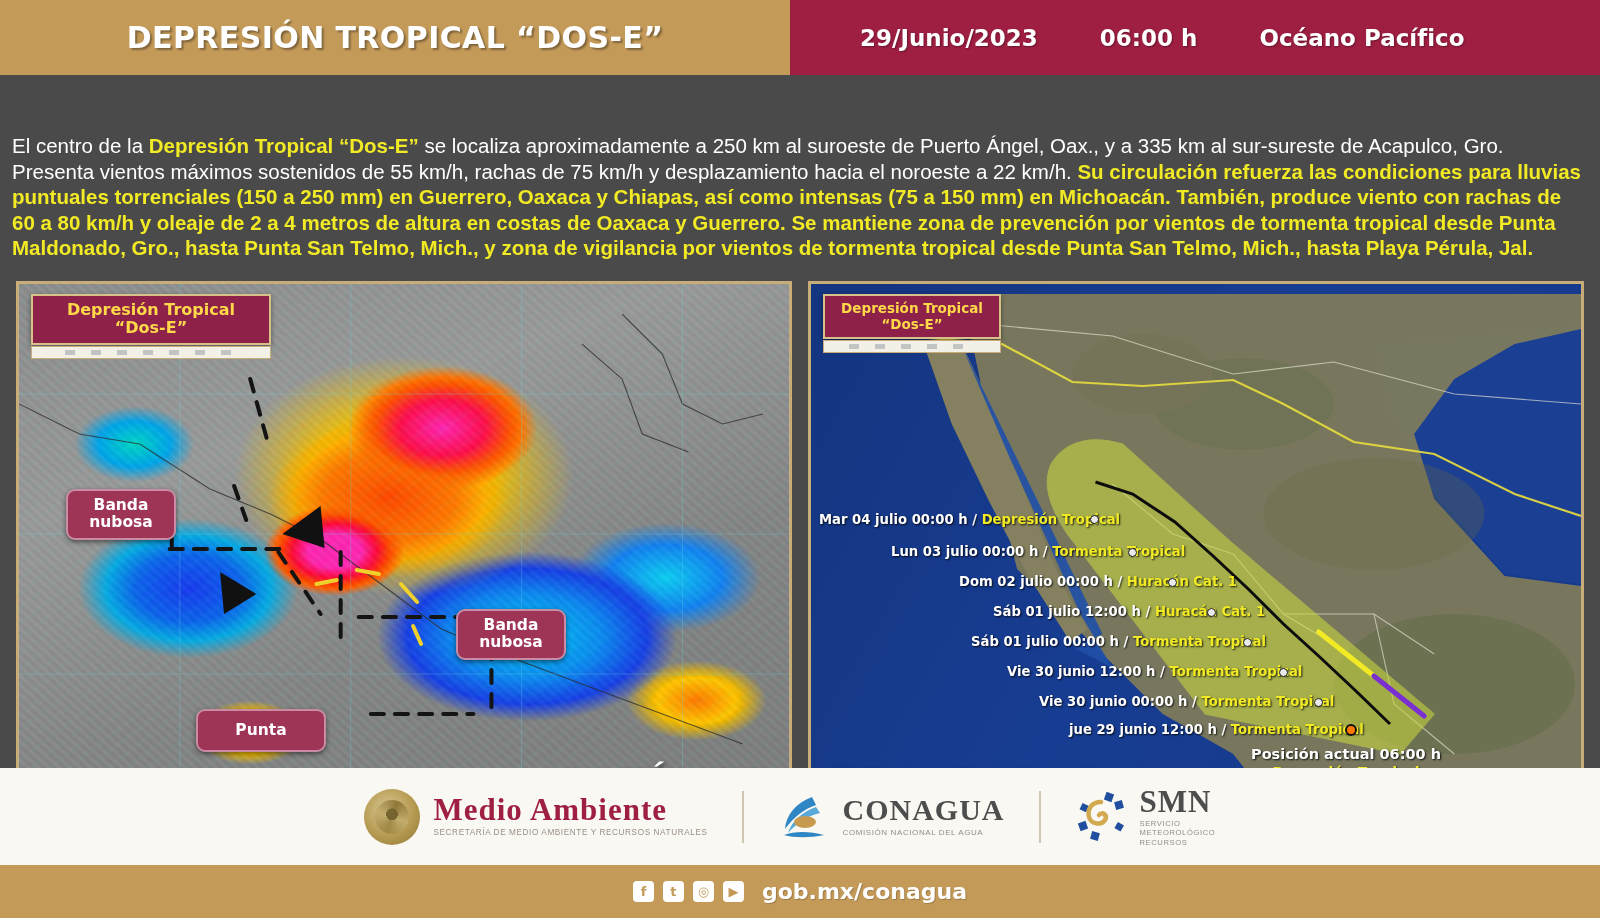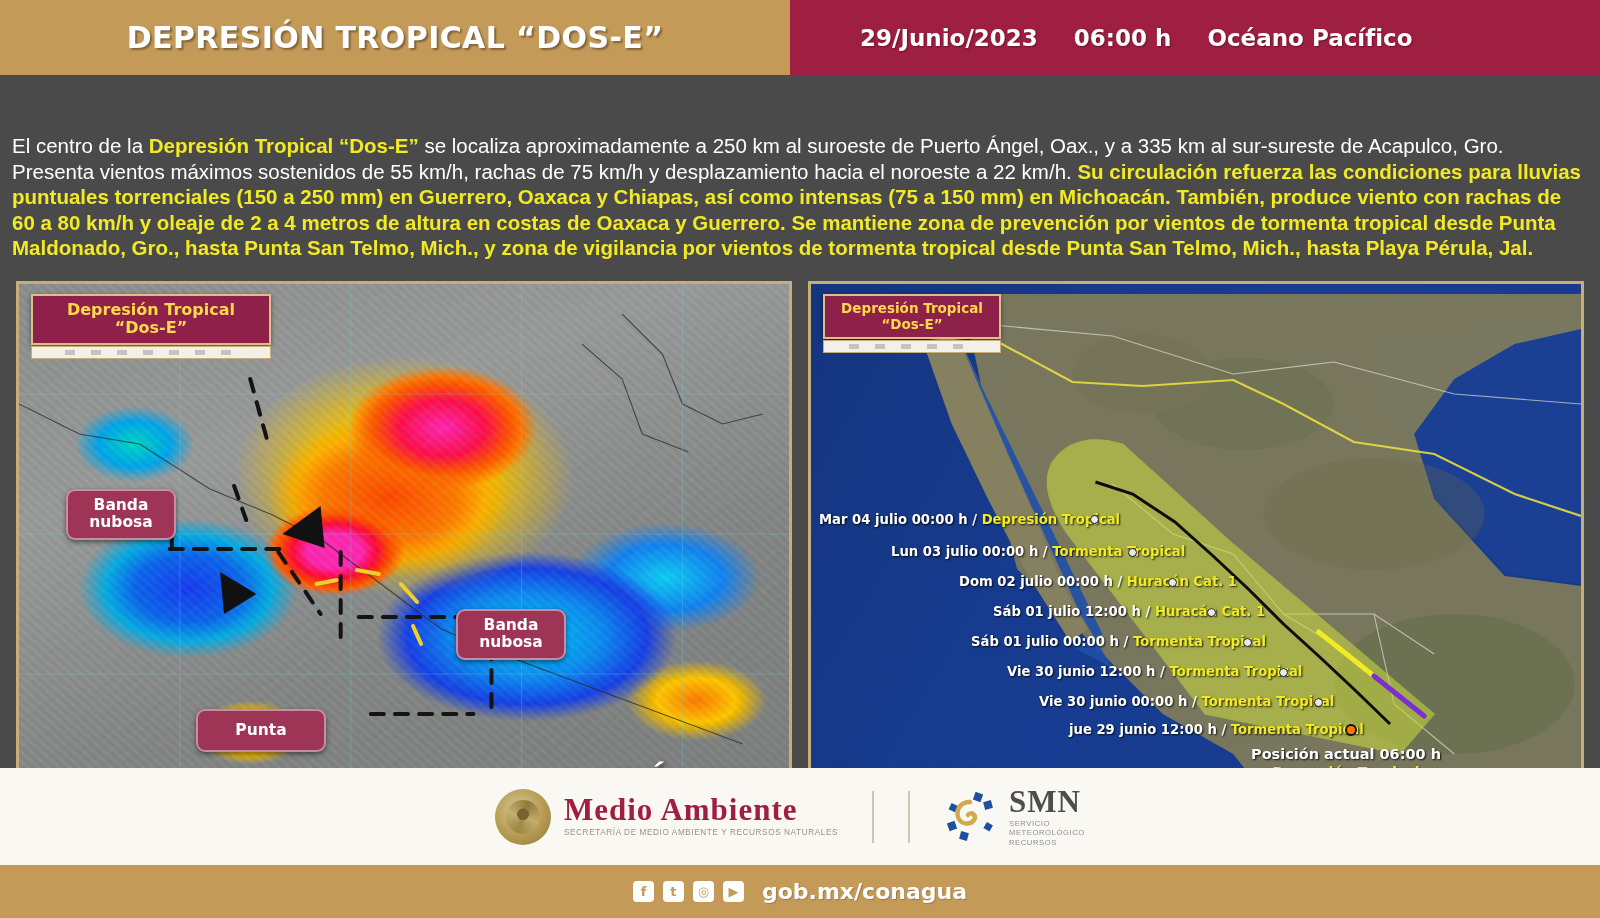--- a/index.html
+++ b/index.html
@@ -18,21 +18,21 @@
     flex: 0 0 790px; background: #c49a59;
     display: flex; align-items: center; justify-content: center;
   }
   .header-title {
     color: #ffffff; font-size: 30px; font-weight: bold;
     letter-spacing: .4px; text-shadow: 2px 2px 2px rgba(0,0,0,.35);
     font-family: "DejaVu Sans", sans-serif;
   }
   .header-right {
     flex: 1; background: #9f1f43;
-    display: flex; align-items: center; gap: 36px;
+    display: flex; align-items: center; gap: 62px;
     padding-left: 70px;
   }
   .header-right span {
     color: #ffffff; font-size: 23px; font-weight: bold;
     text-shadow: 1px 1px 2px rgba(0,0,0,.35);
     font-family: "DejaVu Sans", sans-serif;
   }
 
   
   .bulletin {
@@ -387,20 +387,32 @@
     <div class="logo-unit">
       <div class="eagle"></div>
       <div class="logo-text">
         <div class="big" style="font-size:31px; color:#9f1f43;">Medio Ambiente</div>
         <div class="small" style="font-size:8.2px; color:#9a8f86; margin-top:3px;">SECRETARÍA DE MEDIO AMBIENTE Y RECURSOS NATURALES</div>
       </div>
     </div>
 
     <div class="divider"></div>
 
+    <div class="logo-unit">
+      <svg width="52" height="52" viewBox="0 0 52 52">
+        <path d="M34 6 C18 12 8 24 7 38 C16 26 26 18 38 14 Z" fill="#2f86c5"></path>
+        <path d="M38 16 C24 21 14 30 10 42 C20 31 30 25 42 22 Z" fill="#58a8da"></path>
+        <ellipse cx="27" cy="31" rx="11" ry="6" fill="#c89a4e"></ellipse>
+        <path d="M6 44 C16 40 32 40 46 44 C32 47 16 47 6 44 Z" fill="#2f86c5"></path>
+      </svg>
+      <div class="logo-text">
+        <div class="big" style="font-size:30px; color:#4d4d4d;">CONAGUA</div>
+        <div class="small" style="font-size:8px; color:#8e8e8e; margin-top:3px;">COMISIÓN NACIONAL DEL AGUA</div>
+      </div>
+    </div>
 
     <div class="divider"></div>
 
     <div class="logo-unit">
       <svg width="52" height="52" viewBox="0 0 52 52">
         <g fill="#1f4f9e">
           <rect x="30" y="3" width="8" height="8" transform="rotate(20 34 7)"></rect>
           <rect x="40" y="11" width="8" height="8" transform="rotate(-15 44 15)"></rect>
           <rect x="6" y="14" width="7" height="7" transform="rotate(25 9 17)"></rect>
           <rect x="4" y="32" width="8" height="8" transform="rotate(-20 8 36)"></rect>

